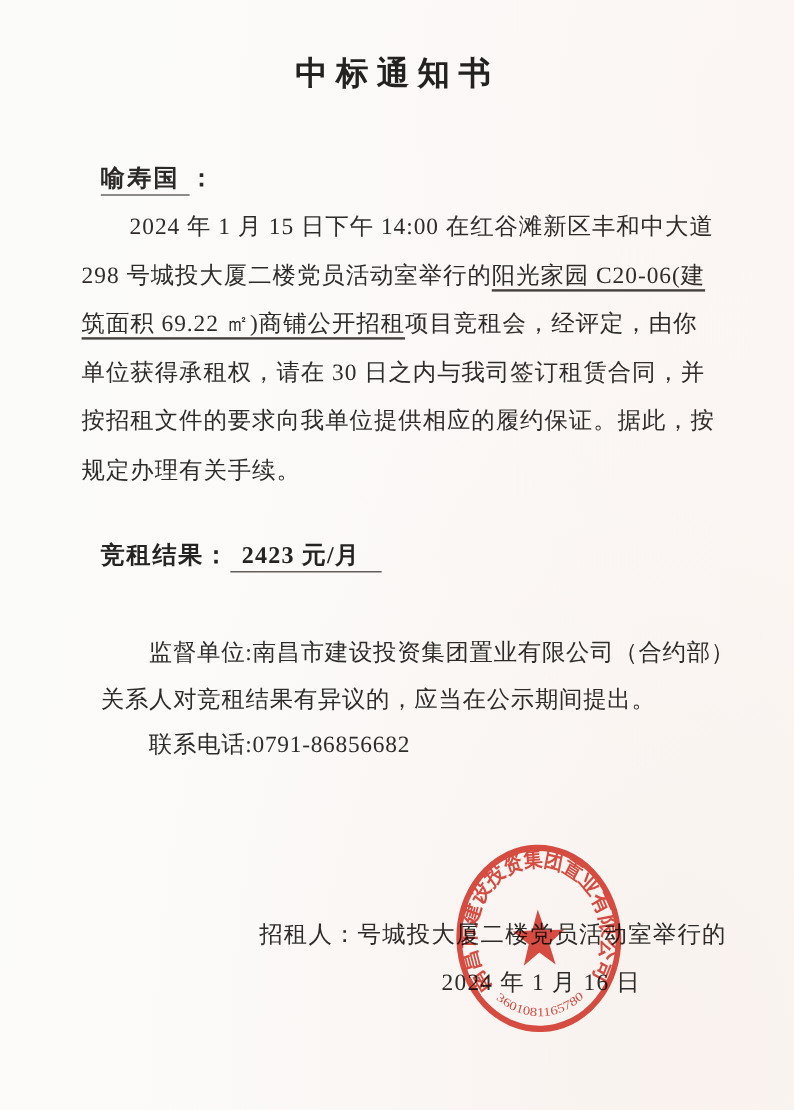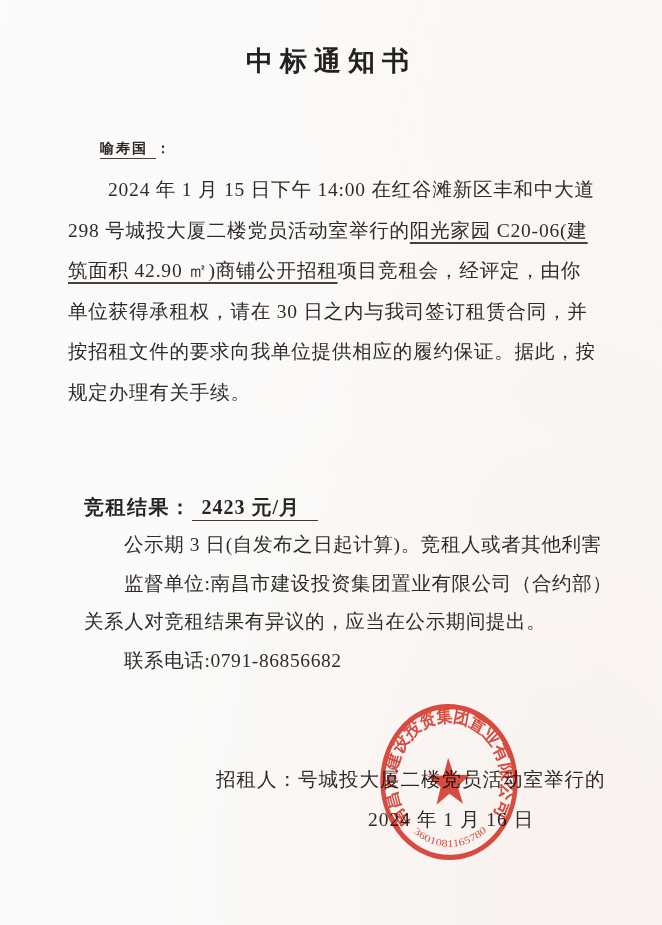--- a/index.html
+++ b/index.html
@@ -19,43 +19,43 @@
       linear-gradient(100deg,#fbfbfa 0%,#fcfaf8 65%,#fcf8f5 100%);
   }
   .title{
     position:absolute;left:0;top:46px;width:100%;
     text-align:center;
     font-size:27px;line-height:30px;
     font-weight:600;letter-spacing:7px;
     color:#232220;margin:0;
   }
   .addressee{
-    position:absolute;left:100px;top:137px;
-    font-size:14px;line-height:24px;font-weight:600;
+    position:absolute;left:84px;top:137px;
+    font-size:20px;line-height:24px;font-weight:600;
     letter-spacing:2px;color:#2b2927;
   }
   .addressee .name{
     border-bottom:1.6px solid #44413e;
     padding:0 8px 2px 0;
   }
   .body-block{
     position:absolute;left:68px;top:170px;width:505px;
     font-size:19.5px;letter-spacing:.8px;color:#2e2c2a;
   }
   .body-block .line{height:40.5px;line-height:40.5px;white-space:pre;}
   .body-block .line.indent{padding-left:40px;}
   .u{
     text-decoration:underline;
     text-underline-offset:4.5px;
     text-decoration-thickness:1.5px;
     text-decoration-color:#44413e;
   }
   .result{
     position:absolute;left:84px;top:445px;
-    font-size:20px;line-height:36px;color:#262422;margin-top:44px;
+    font-size:20px;line-height:36px;color:#262422;
   }
   .result .label{font-weight:700;letter-spacing:1.5px;}
   .result .value{
     font-weight:600;letter-spacing:1px;
     border-bottom:1.7px solid #3c3936;
     padding:0 18px 2px 10px;
   }
   .notice-block{
     position:absolute;left:84px;top:526px;width:510px;
     font-size:19.5px;letter-spacing:.6px;color:#2e2c2a;
@@ -86,32 +86,31 @@
 
   <h1 class="title">中标通知书</h1>
 
   <div class="addressee">
     <span class="name">喻寿国</span><span>：</span>
   </div>
 
   <div class="body-block" id="body-lines">
       <div class="line indent"><span>2024 年 1 月 15 日下午 14:00 在红谷滩新区丰和中大道</span></div>
       <div class="line"><span>298 号城投大厦二楼党员活动室举行的</span><span class="u">阳光家园 C20-06(建</span></div>
-      <div class="line"><span class="u">筑面积 42.90 ㎡)商铺公开招租</span><span>项目竞租会，经评定，由你</span></div>
+      <div class="line"><span class="u">筑面积 69.22 ㎡)商铺公开招租</span><span>项目竞租会，经评定，由你</span></div>
       <div class="line"><span>单位获得承租权，请在 30 日之内与我司签订租赁合同，并</span></div>
       <div class="line"><span>按招租文件的要求向我单位提供相应的履约保证。据此，按</span></div>
       <div class="line"><span>规定办理有关手续。</span></div>
     </div>
 
   <div class="result">
     <span class="label">竞租结果：</span><span class="value">2423 元/月</span>
   </div>
 
   <div class="notice-block" id="notice-lines">
-      <div class="line indent">公示期 3 日(自发布之日起计算)。竞租人或者其他利害</div>
       <div class="line indent">监督单位:南昌市建设投资集团置业有限公司（合约部）</div>
       <div class="line">关系人对竞租结果有异议的，应当在公示期间提出。</div>
       <div class="line indent">联系电话:0791-86856682</div>
     </div>
 
   <div class="signer">招租人：号城投大厦二楼党员活动室举行的</div>
   <div class="sign-date">2024 年 1 月 16 日</div>
 
   <svg class="seal" viewBox="0 0 220 220" preserveAspectRatio="none" aria-hidden="true">
     <circle cx="110" cy="110" r="100" fill="none" stroke-width="7" stroke="#d6362a"></circle>

